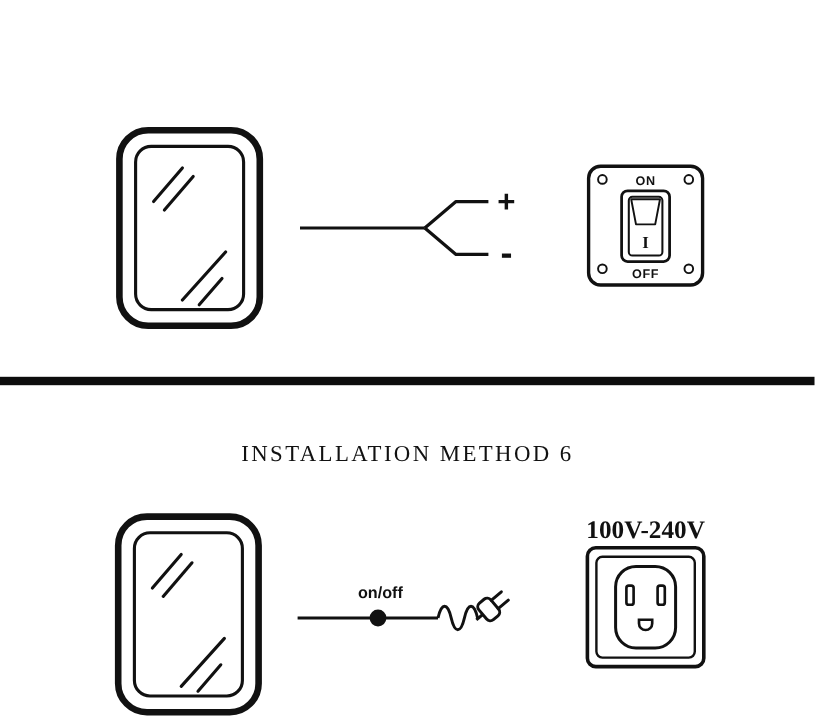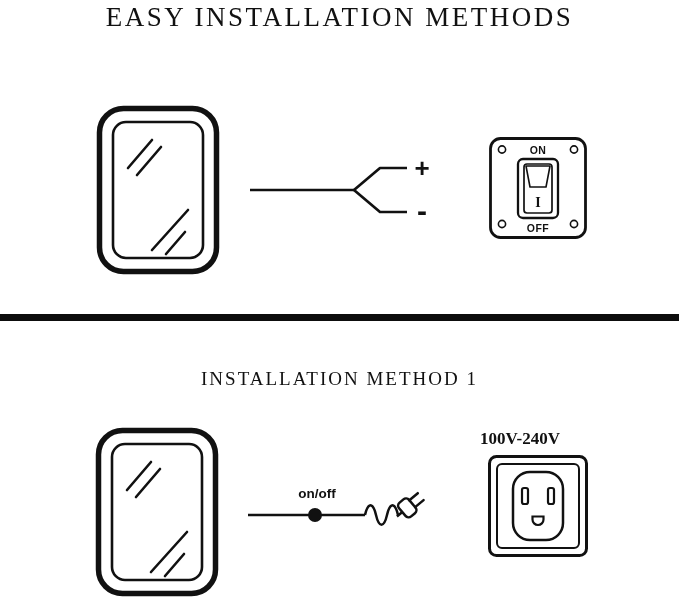--- a/index.html
+++ b/index.html
@@ -52,35 +52,35 @@
   #wire1   { left: 247px; top: 135px; }
   #switch1 { left: 488px; top: 136px; }
   #mirror2 { left: 94px;  top: 426px; }
   #wire2   { left: 243px; top: 468px; }
   #outlet1 { left: 486px; top: 453px; }
   .voltage {
     position: absolute;
     left: 480px;
     top: 429px;
     width: 116px;
-    font-size: 17px;
+    text-align: center;
+    font-size: 21px;
     font-weight: bold;
     font-family: "Liberation Serif", serif;
   }
   .stroke { fill: none; stroke: #111111; }
   text { fill: #111111; }
   .sans-bold { font-family: "Liberation Sans", sans-serif; font-weight: bold; }
   .serif-bold { font-family: "Liberation Serif", serif; font-weight: bold; }
 </style>
 </head>
 <body>
 
 <div class="page">
 
-  <h1 class="title">EASY INSTALLATION METHODS</h1>
 
 
   <svg id="mirror1" width="126" height="172" viewBox="0 0 126 172">
     <rect class="stroke" x="4.5" y="4.5" width="117" height="163" rx="24" stroke-width="5.5"></rect>
     <rect class="stroke" x="18" y="18" width="90" height="136" rx="13" stroke-width="2.6"></rect>
     <line class="stroke" x1="33" y1="64" x2="57" y2="36" stroke-width="2.6" stroke-linecap="round"></line>
     <line class="stroke" x1="42" y1="71" x2="66" y2="43" stroke-width="2.6" stroke-linecap="round"></line>
     <line class="stroke" x1="57" y1="146" x2="93" y2="106" stroke-width="2.6" stroke-linecap="round"></line>
     <line class="stroke" x1="71" y1="150" x2="90" y2="128" stroke-width="2.6" stroke-linecap="round"></line>
   </svg>
@@ -102,21 +102,21 @@
     <text class="sans-bold" x="50" y="18" font-size="10.5" letter-spacing="0.5" text-anchor="middle">ON</text>
     <text class="sans-bold" x="50" y="96" font-size="10.5" letter-spacing="0.5" text-anchor="middle">OFF</text>
     <rect class="stroke" x="30" y="23" width="40" height="59" rx="5" stroke-width="2.3"></rect>
     <rect class="stroke" x="36" y="28" width="28" height="49" rx="3" stroke-width="1.7"></rect>
     <polygon class="stroke" points="38,30 62,30 58,51 42,51" stroke-width="1.6" stroke-linejoin="round"></polygon>
     <text class="serif-bold" x="50" y="71" font-size="14" text-anchor="middle">I</text>
   </svg>
 
   <div class="divider"></div>
 
-  <h2 class="method-heading" id="m2-heading">INSTALLATION METHOD 1</h2>
+  <h2 class="method-heading" id="m2-heading">INSTALLATION METHOD 6</h2>
 
   <svg id="mirror2" width="126" height="172" viewBox="0 0 126 172">
     <rect class="stroke" x="4.5" y="4.5" width="117" height="163" rx="24" stroke-width="5.5"></rect>
     <rect class="stroke" x="18" y="18" width="90" height="136" rx="13" stroke-width="2.6"></rect>
     <line class="stroke" x1="33" y1="64" x2="57" y2="36" stroke-width="2.6" stroke-linecap="round"></line>
     <line class="stroke" x1="42" y1="71" x2="66" y2="43" stroke-width="2.6" stroke-linecap="round"></line>
     <line class="stroke" x1="57" y1="146" x2="93" y2="106" stroke-width="2.6" stroke-linecap="round"></line>
     <line class="stroke" x1="71" y1="150" x2="90" y2="128" stroke-width="2.6" stroke-linecap="round"></line>
   </svg>
 

